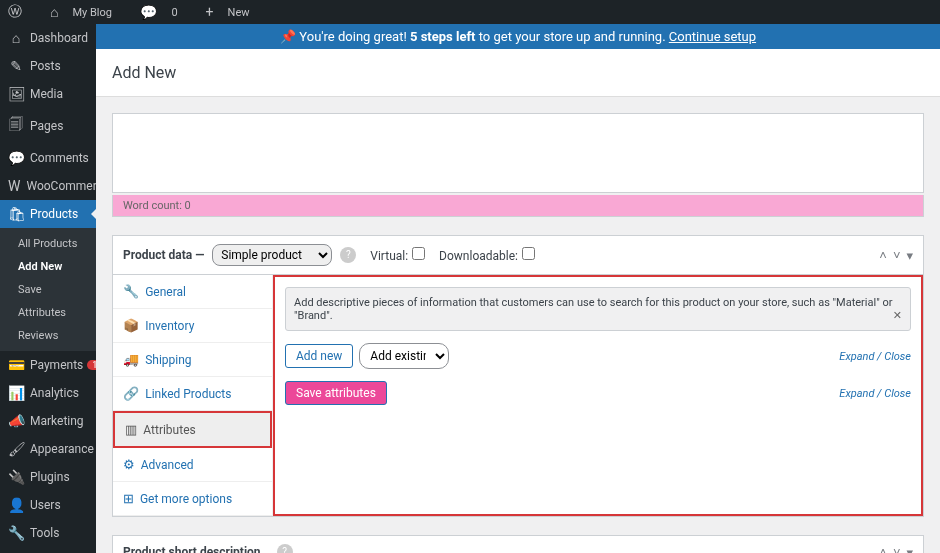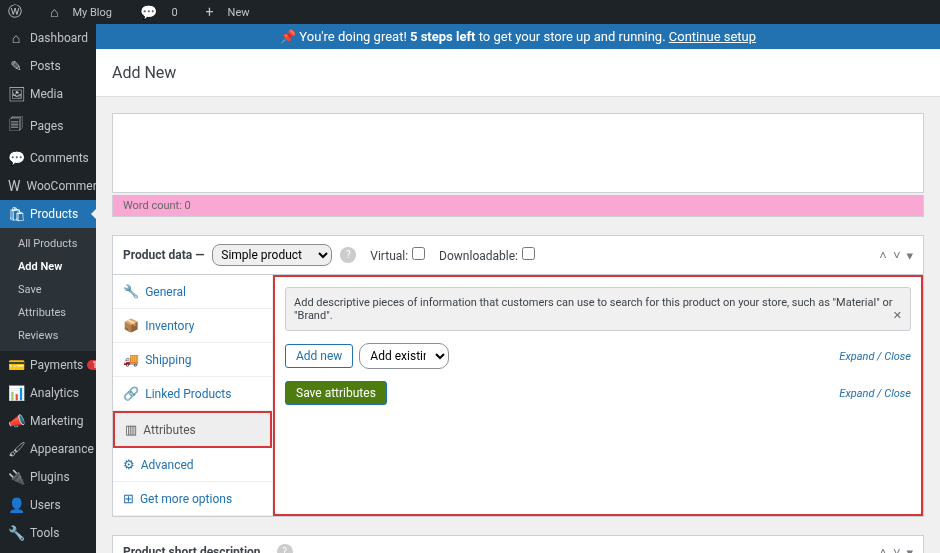--- a/index.html
+++ b/index.html
@@ -41,21 +41,21 @@
 .pd-tab.active{background:#eee;color:#555;position:relative}
 .pd-tab.highlight{border:2px solid #d63638}
 .pd-tab-ico{margin-right:6px;color:#2271b1;font-size:13px}
 .pd-tab.active .pd-tab-ico{color:#555}
 .pd-panel{flex:1;padding:10px;position:relative}
 .pd-panel.highlight{border:2px solid #d63638}
 .info-bar{background:#f0f0f1;border:1px solid #ccd0d4;border-radius:3px;padding:8px;font-size:11px;display:flex;align-items:flex-end;margin-bottom:12px}
 .info-bar .x{margin-left:auto;cursor:pointer;color:#666}
 .btn{padding:4px 10px;font-size:12px;border-radius:3px;cursor:pointer;border:1px solid}
 .btn-outline{background:#fff;color:#2271b1;border-color:#2271b1}
-.btn-primary{background:#4d7c0f;color:#fff;border-color:#2271b1}
+.btn-primary{background:#ec4899;color:#fff;border-color:#2271b1}
 .link{color:#2271b1;font-style:italic;font-size:11px;cursor:pointer}
 .row{display:flex;align-items:center;gap:6px;margin-bottom:12px}
 .row .link{margin-left:auto}
 .sel-exist{border:1px solid #8c8f94;border-radius:10px;padding:4px 6px;font-size:12px;width:90px;background:#fff}
 </style>
 </head>
 <body>
 
 <div class="toolbar">
   <span>

